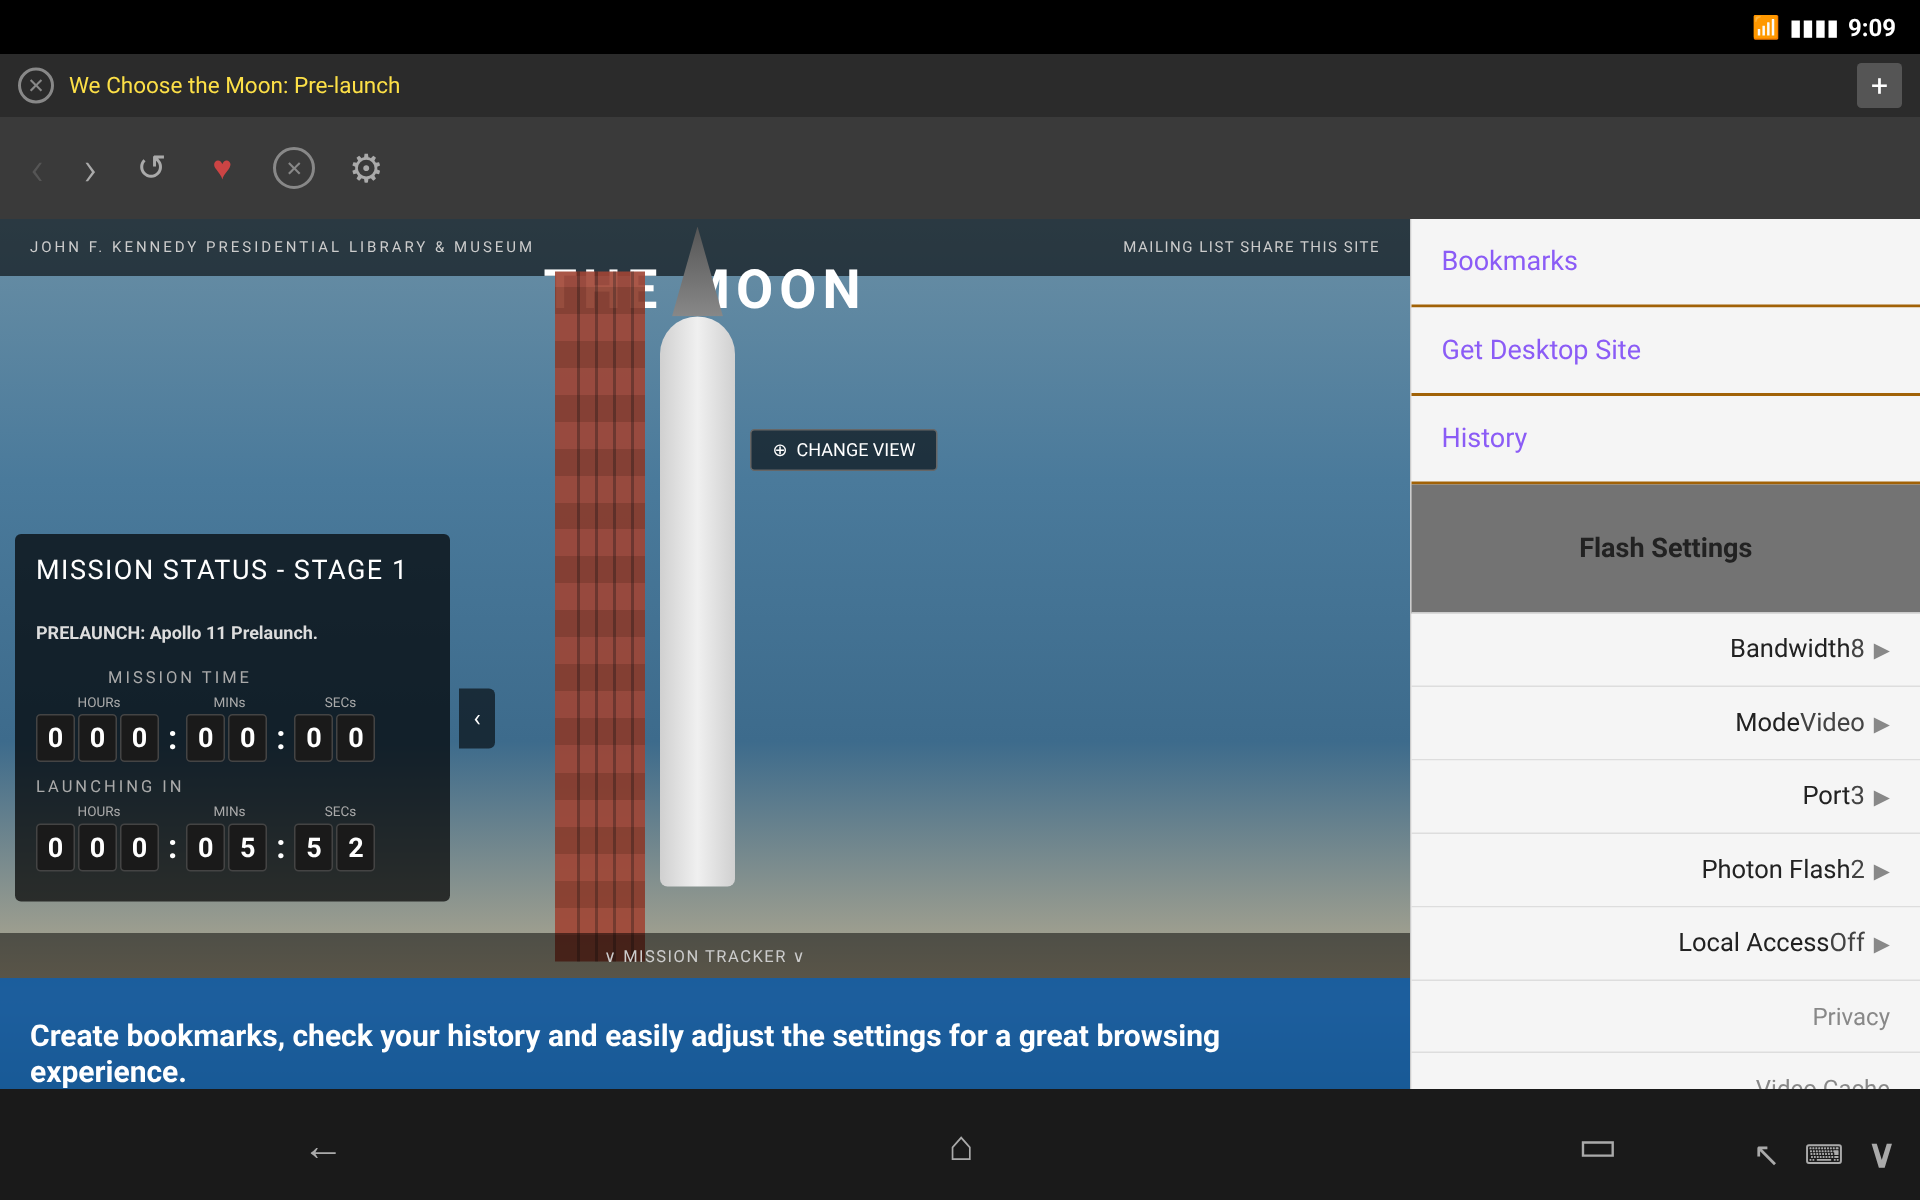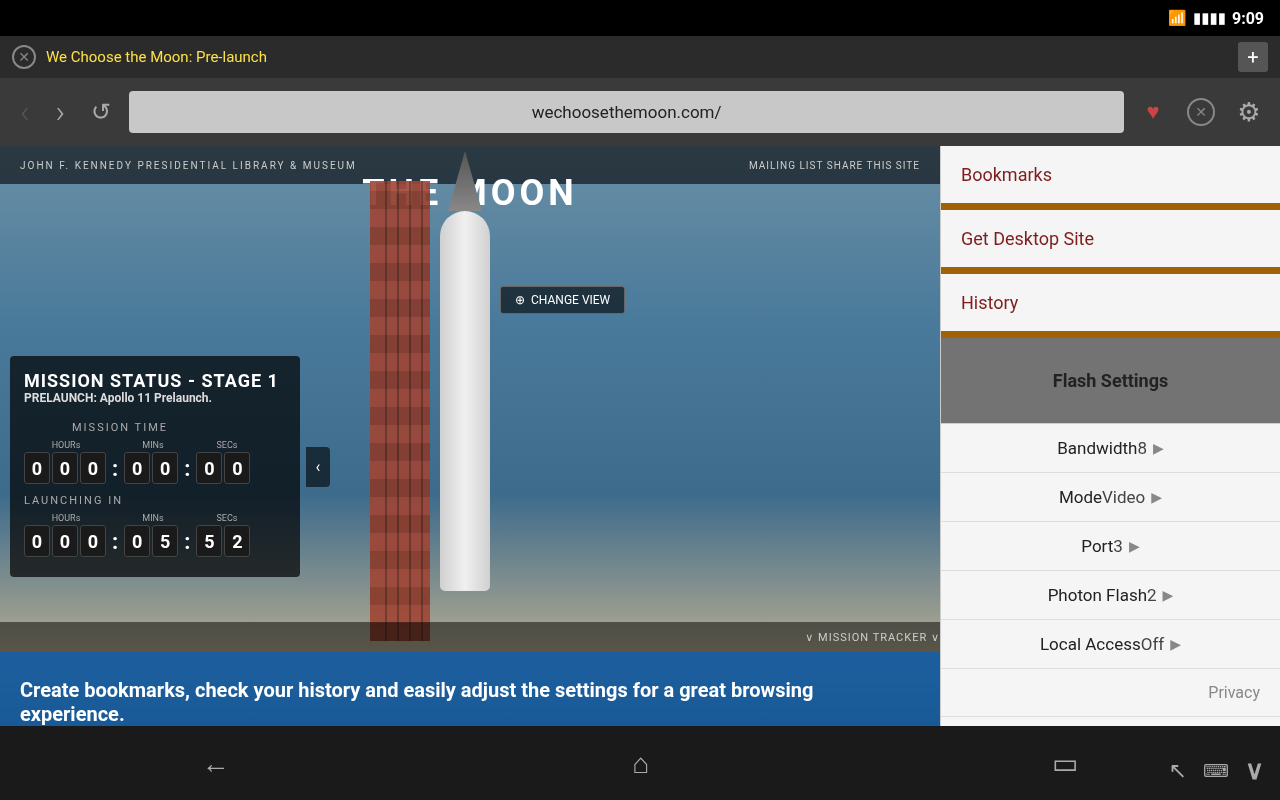--- a/index.html
+++ b/index.html
@@ -268,23 +268,23 @@
       top: 210px;
       left: 10px;
       width: 290px;
       background: rgba(0,0,0,0.7);
       color: #fff;
       padding: 14px;
       border-radius: 4px;
     }
     .mission-title {
       font-size: 18px;
-      font-weight: bold;
+      font-weight: normal;
       letter-spacing: 1px;
-      margin-bottom: 0;
+      margin-bottom: 24px;
     }
     .mission-prelaunch {
       font-size: 12px;
       color: #ddd;
       margin-bottom: 16px;
     }
     .mission-prelaunch span { font-weight: bold; }
     .mission-time-label {
       font-size: 11px;
       color: #aaa;
@@ -365,59 +365,59 @@
     
     .mission-tracker-bar {
       position: absolute;
       bottom: 74px;
       left: 0;
       width: 940px;
       height: 30px;
       background: rgba(0,0,0,0.5);
       display: flex;
       align-items: center;
-      justify-content: flex-end;
+      justify-content: center;
       color: #ccc;
       font-size: 11px;
       letter-spacing: 1px;
       cursor: pointer;
     }
 
     
     #dropdown-menu {
       position: absolute;
       top: 0;
       right: 0;
       width: 340px;
       height: 580px;
       background: #f0f0f0;
       z-index: 50;
       border-left: 1px solid #ccc;
     }
     .menu-item {
       padding: 18px 20px;
       font-size: 18px;
-      color: #7f1d1d;
-      border-bottom: 7px solid #a16207;
+      color: #8b5cf6;
+      border-bottom: 2px solid #a16207;
       cursor: pointer;
       background: #f5f5f5;
     }
     .menu-section-header {
       padding: 32px 20px;
       font-size: 18px;
       font-weight: bold;
       color: #222;
       background: #737373;
       border-bottom: 1px solid #ccc;
       text-align: center;
     }
     .menu-setting-row {
       display: flex;
       align-items: center;
-      justify-content: center;
+      justify-content: flex-end;
       padding: 14px 20px;
       font-size: 17px;
       color: #222;
       border-bottom: 1px solid #ddd;
       background: #f5f5f5;
       cursor: pointer;
     }
     .setting-value {
       display: flex;
       align-items: center;
@@ -492,23 +492,20 @@
     <span class="tab-title">We Choose the Moon: Pre-launch</span>
     <div class="new-tab-btn">
       <span>+</span>
     </div>
   </div>
 
   <div id="nav-bar">
     <span class="nav-btn disabled" style="font-size:32px;font-weight:300;">‹</span>
     <span class="nav-btn" style="font-size:32px;font-weight:300;">›</span>
     <span class="refresh-btn" style="font-size:24px;">↺</span>
-    <div id="url-bar">
-      <span>wechoosethemoon.com/</span>
-    </div>
     <div class="nav-icon-btn" style="color:#c44;">
       <span>♥</span>
     </div>
     <div class="nav-icon-btn" style="color:#888;">
       <span style="font-size:28px;border:2px solid #888;border-radius:50%;width:28px;height:28px;display:flex;align-items:center;justify-content:center;font-size:14px;">✕</span>
     </div>
     <div class="nav-icon-btn">
       <span style="font-size:26px;">⚙</span>
     </div>
   </div>

